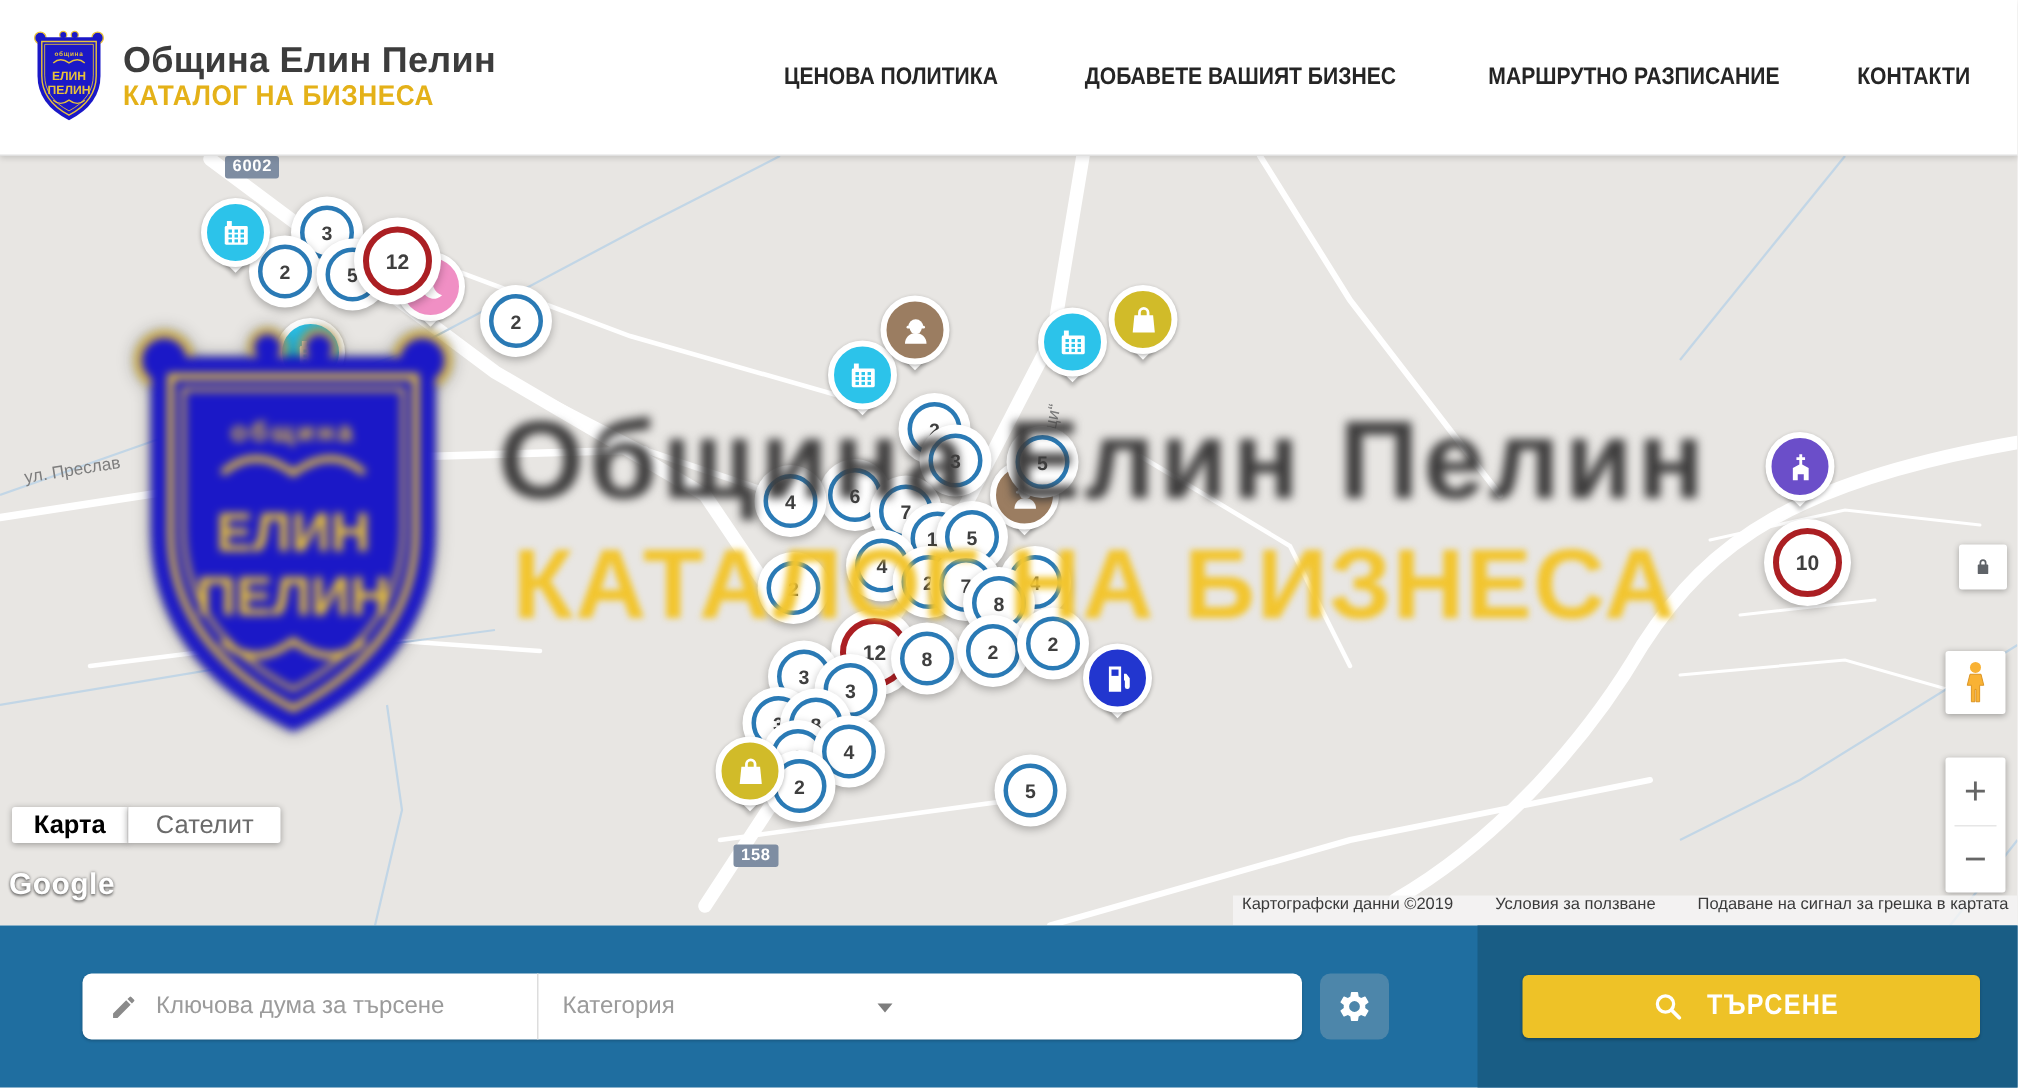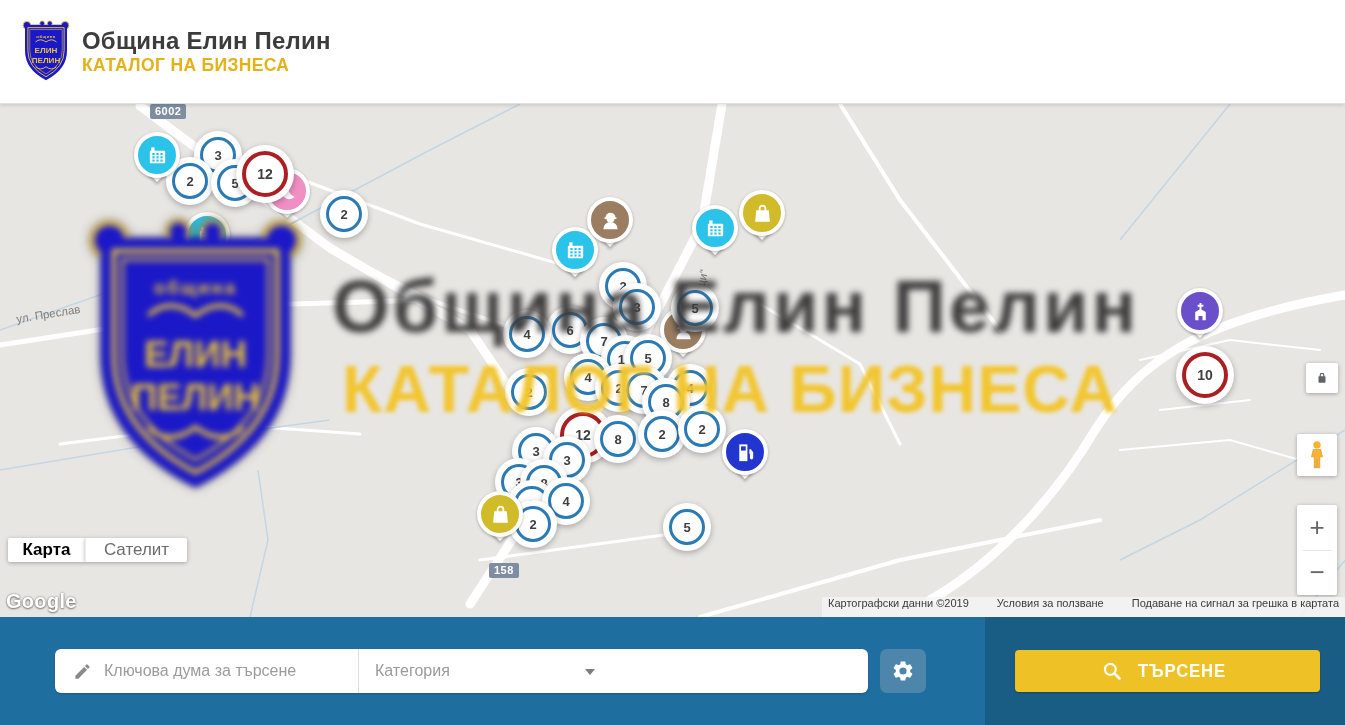--- a/index.html
+++ b/index.html
@@ -59,21 +59,21 @@
              box-shadow:0 1px 4px rgba(0,0,0,.3); z-index:6; display:flex; flex-direction:column; }
   .zoom-btn { flex:1; display:flex; align-items:center; justify-content:center; font-size:26px; color:#666; cursor:pointer; font-weight:400; }
   .zoom-sep { height:1px; background:#e6e6e6; margin:0 6px; }
 
   .maptype { position:absolute; left:8px; top:434px; z-index:6; display:flex; }
   .maptype-btn { background:#fff; height:24px; display:flex; align-items:center; justify-content:center;
                  box-shadow:0 1px 4px rgba(0,0,0,.3); font-size:17px; cursor:pointer; }
   .maptype-map { width:77px; font-weight:600; color:#000; border-radius:2px 0 0 2px; }
   .maptype-sat { width:102px; color:#6b6b6b; border-left:1px solid #ececec; border-radius:0 2px 2px 0; }
 
-  .google-logo { position:absolute; left:6px; top:486px; z-index:6; color:#fff; font-size:20px; font-weight:700; letter-spacing:.3px;
+  .google-logo { position:absolute; left:6px; top:475px; z-index:6; color:#fff; font-size:20px; font-weight:700; letter-spacing:.3px;
                  text-shadow:0 0 2px rgba(0,0,0,.5), 0 1px 2px rgba(0,0,0,.4); cursor:pointer;text-align:right; }
 
   .attribution { position:absolute; right:0; top:493px; height:31px; z-index:6; display:flex; align-items:flex-start; gap:16px;
                  background:rgba(245,245,245,.8); font-size:11px; color:#3a3a3a; }
   .attribution span { padding:0 6px; white-space:nowrap; }
   .attribution span.link { cursor:pointer; }
 
   
   .searchbar { position:absolute; left:0; top:617px; width:1345px; height:108px; background:var(--blue); z-index:20; }
   .searchbar-right { position:absolute; left:985px; top:0; width:360px; height:108px; background:var(--blue-dark); }
@@ -118,20 +118,26 @@
         <text x="50" y="70" text-anchor="middle" font-size="17" font-weight="bold" fill="#e8c23a">ЕЛИН</text>
         <text x="50" y="90" text-anchor="middle" font-size="17" font-weight="bold" fill="#e8c23a">ПЕЛИН</text>
         <path d="M28,98 q10,9 22,0 q12,9 22,0" fill="none" stroke="#e8c23a" stroke-width="2"></path>
       </g>
     </svg>
     <div class="brand-text">
       <div class="brand-title">Община Елин Пелин</div>
       <div class="brand-sub">КАТАЛОГ НА БИЗНЕСА</div>
     </div>
   </div>
+  <nav class="nav">
+      <a class="nav-item cond">ЦЕНОВА ПОЛИТИКА</a>
+      <a class="nav-item cond">ДОБАВЕТЕ ВАШИЯТ БИЗНЕС</a>
+      <a class="nav-item cond">МАРШРУТНО РАЗПИСАНИЕ</a>
+      <a class="nav-item cond">КОНТАКТИ</a>
+    </nav>
 </div>
 
 <div class="map">
   <svg class="roads" width="1345" height="513">
     <g stroke="#ffffff" fill="none" stroke-linecap="round">
       <path d="M140,2 L330,144 L470,226 L520,300" stroke-width="9"></path>
       <path d="M470,500 L640,240 L702,120 L722,0" stroke-width="9"></path>
       <path d="M0,241 L260,201 L430,196" stroke-width="5"></path>
       <path d="M1345,191 C1200,216 1140,256 1095,326 C1060,386 1000,456 930,496" stroke-width="9"></path>
       <path d="M840,0 L900,96 L1000,226" stroke-width="4"></path>

